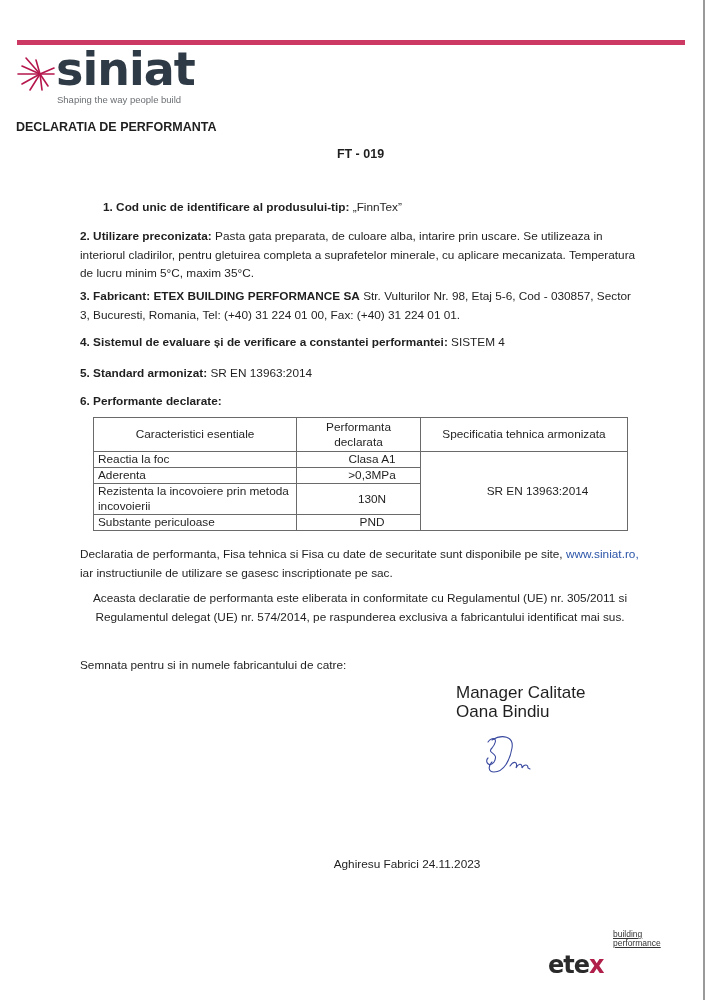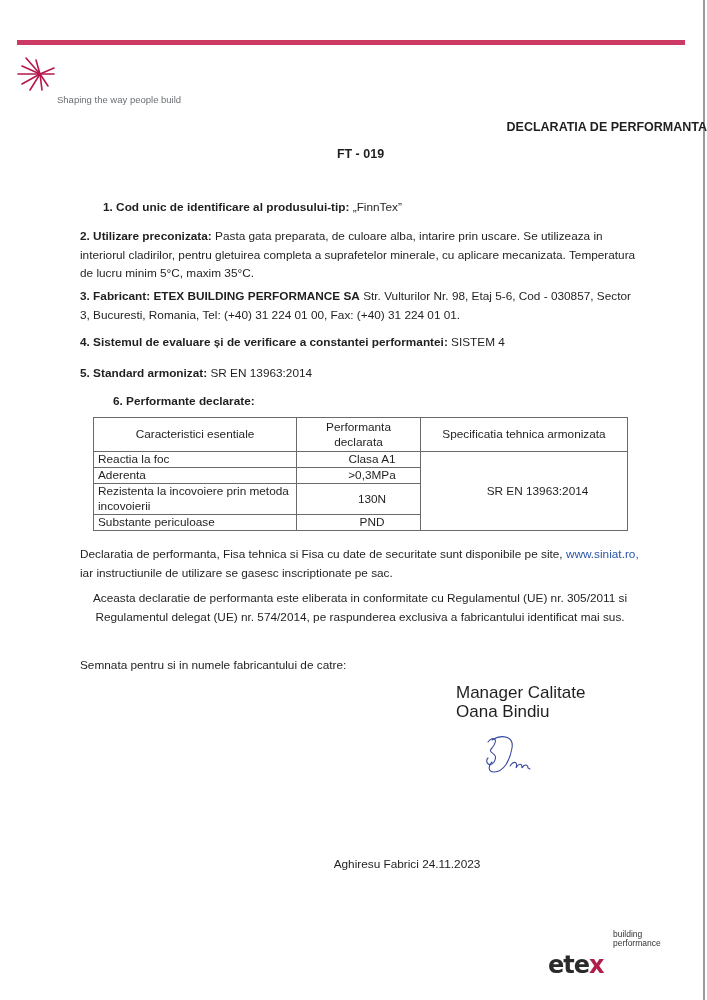--- a/index.html
+++ b/index.html
@@ -8,21 +8,21 @@
     font-family: "Liberation Sans", "DejaVu Sans", sans-serif; color: #1f1f1f;
   }
   .right-edge { position: absolute; right: 2px; top: 0; width: 2px; height: 1000px; background: #9a9a9a; }
   .top-bar { position: absolute; left: 17px; top: 40px; width: 668px; height: 5px; background: #cc3a64; }
 
   .logo { position: absolute; left: 14px; top: 52px; width: 200px; height: 55px; }
   .logo-mark { position: absolute; left: 0; top: 2px; width: 42px; height: 38px; }
   .logo-word { position: absolute; left: 42px; top: -10px; font-size: 46px; font-weight: bold; color: #2e3a45; letter-spacing: -1px; font-family: "DejaVu Sans", sans-serif; }
   .logo-tag { position: absolute; left: 43px; top: 42px; font-size: 9.5px; color: #6b6f73; white-space: nowrap; }
 
-  .title { position: absolute; left: 0; width: 707px; top: 120px; text-align: right; font-size: 12.5px; font-weight: bold; padding-left: 16px; box-sizing: border-box; }
+  .title { position: absolute; left: 0; width: 707px; top: 120px; text-align: left; font-size: 12.5px; font-weight: bold; padding-left: 16px; box-sizing: border-box; }
   .code  { position: absolute; left: 0; width: 707px; top: 147px; text-align: center; font-size: 12.5px; font-weight: bold; padding-left: 14px; box-sizing: border-box; }
 
   .para { position: absolute; left: 80px; width: 560px; font-size: 11.8px; line-height: 18.5px; }
   .para b { font-weight: bold; }
 
   table.perf {
     position: absolute; left: 93px; top: 417px; width: 535px; border-collapse: collapse;
     font-size: 11.8px;
     border-radius: 24px;
   }
@@ -32,21 +32,21 @@
   .col1 { width: 194px; } .col2 { width: 115px; }
 
   .link { color: #2b55a8; }
   .sig-block { position: absolute; left: 456px; top: 684px; font-size: 17px; line-height: 18.5px; }
   .signature { position: absolute; left: 478px; top: 732px; width: 70px; height: 50px; }
   .place-date { position: absolute; left: 0; width: 707px; top: 857px; text-align: center; font-size: 11.8px; padding-left: 15px; box-sizing: border-box; margin-left: 46px; }
 
   .etex { position: absolute; left: 548px; top: 928px; width: 140px; height: 30px; }
   .etex-word { position: absolute; left: 0; top: -4px; font-size: 24px; font-weight: bold; color: #2a2a2a; letter-spacing: -1px; font-family: "DejaVu Sans", sans-serif; margin-top: 27px; }
   .etex-x { color: #b01e4a; }
-  .etex-sub { position: absolute; left: 65px; top: 2px; font-size: 8.5px; line-height: 9px; color: #333; }
+  .etex-sub { position: absolute; left: 65px; top: 2px; font-size: 8.5px; line-height: 9px; color: #333; text-decoration: underline; }
 </style>
 </head>
 <body>
 
 <div class="right-edge"></div>
 <div class="top-bar"></div>
 
 <div class="logo">
   <svg class="logo-mark" viewBox="0 0 42 38">
     <g stroke="#b5174d" stroke-width="1.6" stroke-linecap="round">
@@ -55,20 +55,21 @@
       <line x1="26" y1="20" x2="12" y2="4"></line>
       <line x1="26" y1="20" x2="8" y2="12"></line>
       <line x1="26" y1="20" x2="4" y2="20"></line>
       <line x1="26" y1="20" x2="8" y2="30"></line>
       <line x1="26" y1="20" x2="16" y2="36"></line>
       <line x1="26" y1="20" x2="22" y2="6"></line>
       <line x1="26" y1="20" x2="34" y2="32"></line>
       <line x1="26" y1="20" x2="28" y2="36"></line>
     </g>
   </svg>
+  <div class="logo-word">siniat</div>
   <div class="logo-tag">Shaping the way people build</div>
 </div>
 
 <div class="title">DECLARATIA DE PERFORMANTA</div>
 <div class="code">FT - 019</div>
 
 <div class="para" style="top:198px;margin-left:23px;">
   <b>1. Cod unic de identificare al produsului-tip:</b><span> „FinnTex”</span>
 </div>
 
@@ -81,21 +82,21 @@
 </div>
 
 <div class="para" style="top:333px;">
   <b>4. Sistemul de evaluare și de verificare a constantei performantei:</b><span> SISTEM 4</span>
 </div>
 
 <div class="para" style="top:364px;">
   <b>5. Standard armonizat:</b><span> SR EN 13963:2014</span>
 </div>
 
-<div class="para" style="top:392px;margin-left:33px;">
+<div class="para" style="top:392px;">
   <b>6. Performante declarate:</b>
 </div>
 
 <table class="perf">
   <tbody>
       <tr>
     <th class="col1">Caracteristici esentiale</th>
     <th class="col2">Performanta declarata</th>
     <th>Specificatia tehnica armonizata</th>
   </tr>

